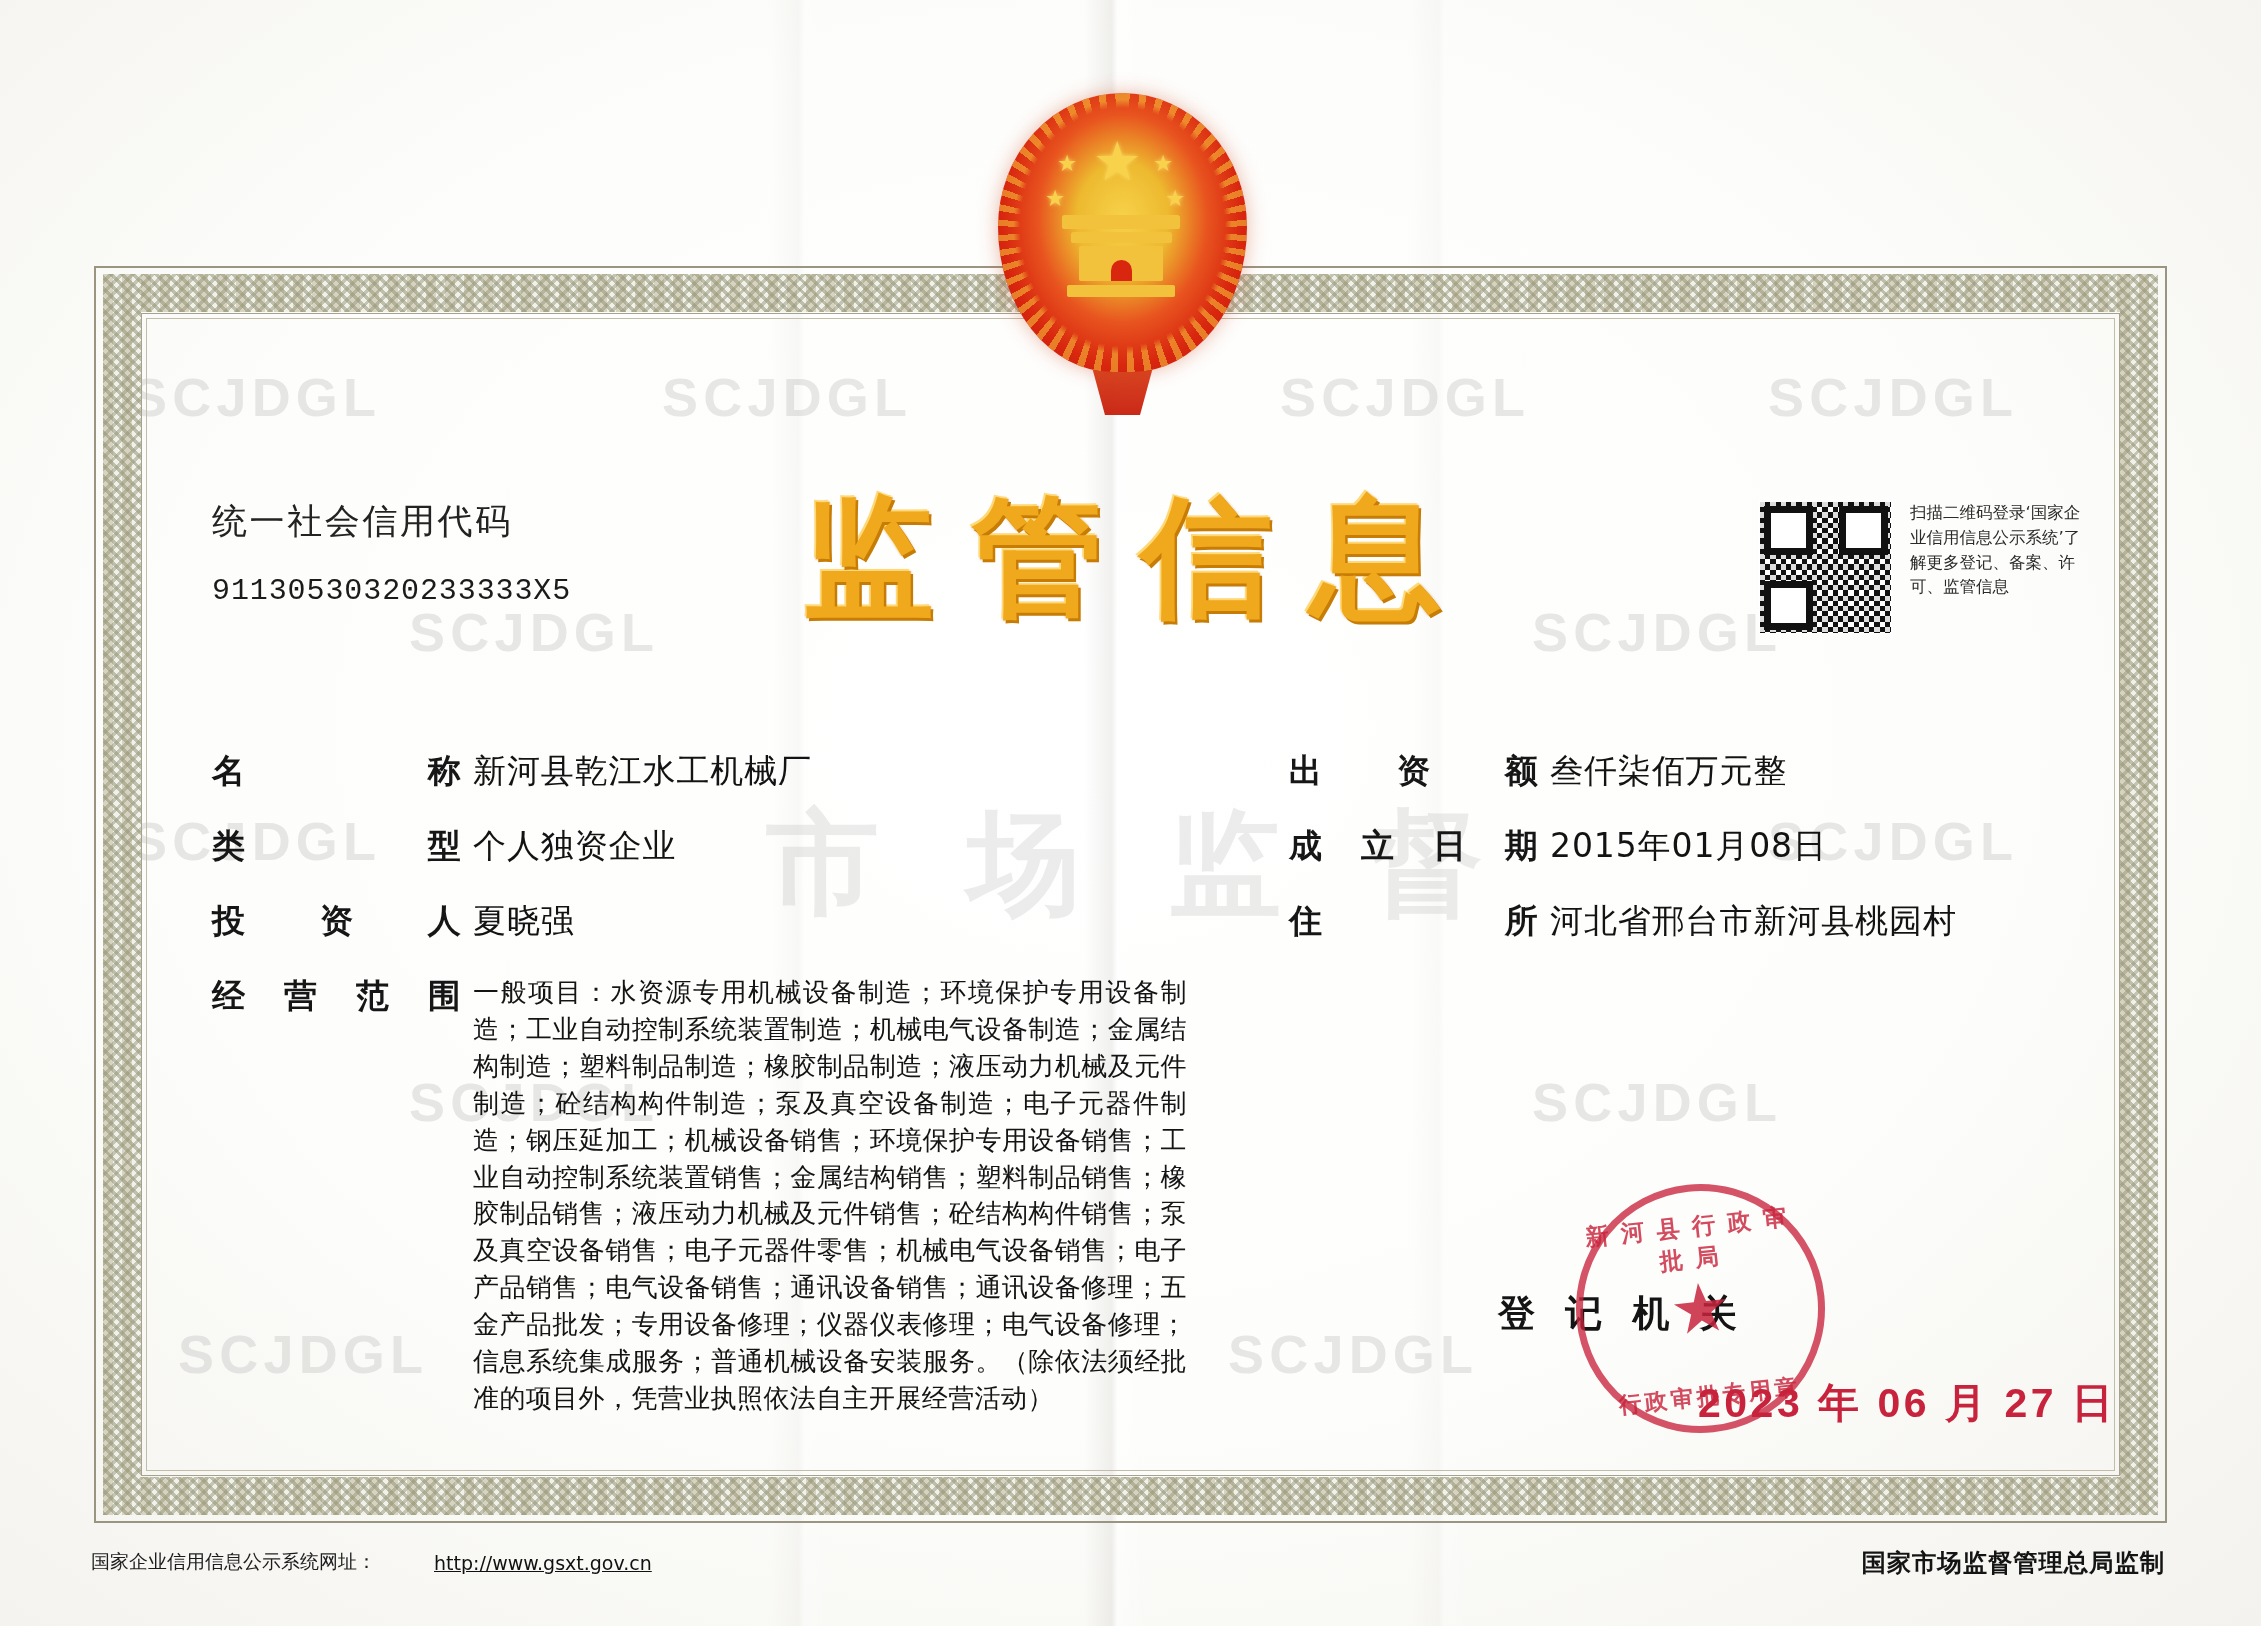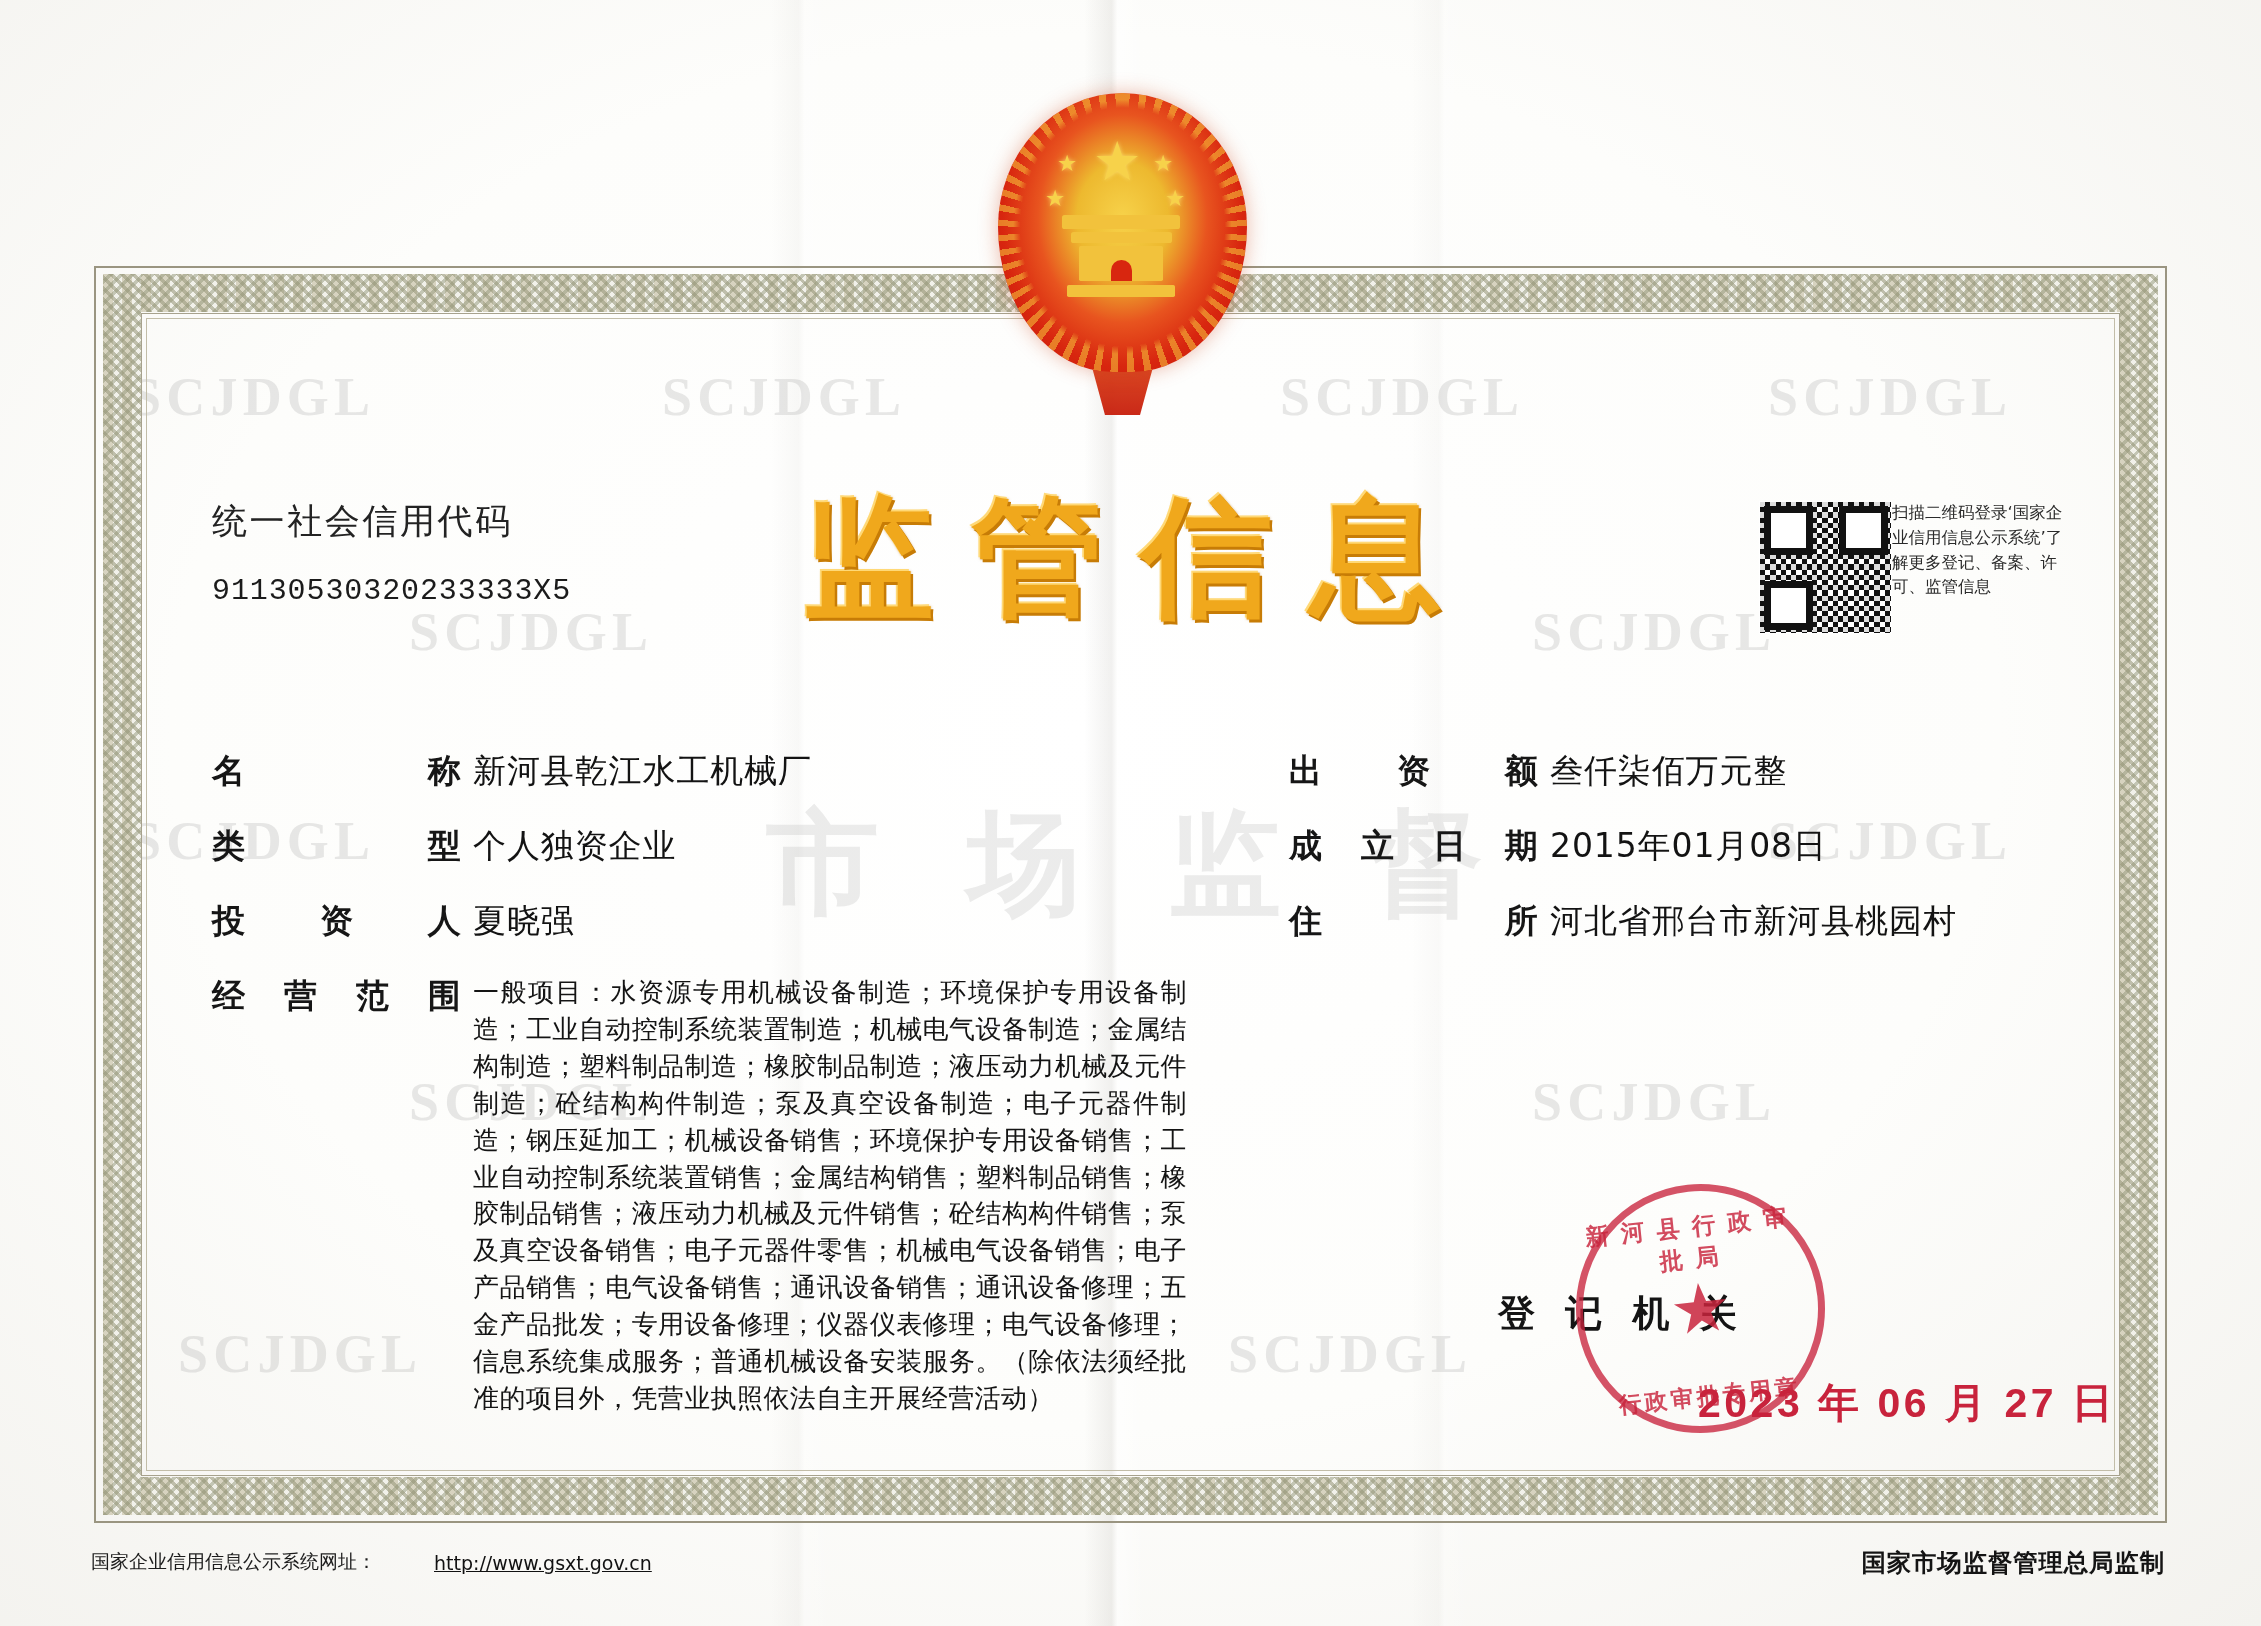--- a/index.html
+++ b/index.html
@@ -54,21 +54,21 @@
   .border-inner2{
     position:absolute;
     left:146px;top:318px;right:146px;bottom:155px;
     border:0.9px solid #c2bda8;
     box-sizing:border-box;
   }
 
   
   .wm{
     position:absolute;
-    font-family:Liberation Serif, serif;
+    font-family:Liberation Sans, sans-serif;
     color:rgba(150,150,150,.22);
     font-size:54px;letter-spacing:5.2px;font-weight:600;
     user-select:none;pointer-events:none;white-space:nowrap;
   }
   .wm-big{
     position:absolute;
     left:766px;top:788px;
     font-size:113px;letter-spacing:24.4px;
     color:rgba(150,150,150,.18);
     font-weight:600;white-space:nowrap;
@@ -137,21 +137,21 @@
     font-size:35px;font-weight:400;color:#232323;letter-spacing:2.6px;
     font-family:"DejaVu Sans","Liberation Sans",sans-serif;
   }
   #code-value{
     margin-top:29px;
     font-size:30px;color:#1b1b1b;letter-spacing:0.9px;
     font-family:Liberation Mono, monospace;
   }
 
   
-  #qr-block{position:absolute;left:1759px;top:501px;display:flex;gap:0;}
+  #qr-block{position:absolute;left:1759px;top:501px;display:flex;gap:18px;}
   #qr-code{
     width:131px;height:131px;
     background-color:#fff;
     background-image:
       repeating-linear-gradient(to right,#111 0 5.2px,#fff 5.2px 10.4px),
       repeating-linear-gradient(to bottom,#111 0 5.2px,#fff 5.2px 10.4px);
     background-blend-mode:difference;
     border:1.7px solid #fff;
     position:relative;
   }

